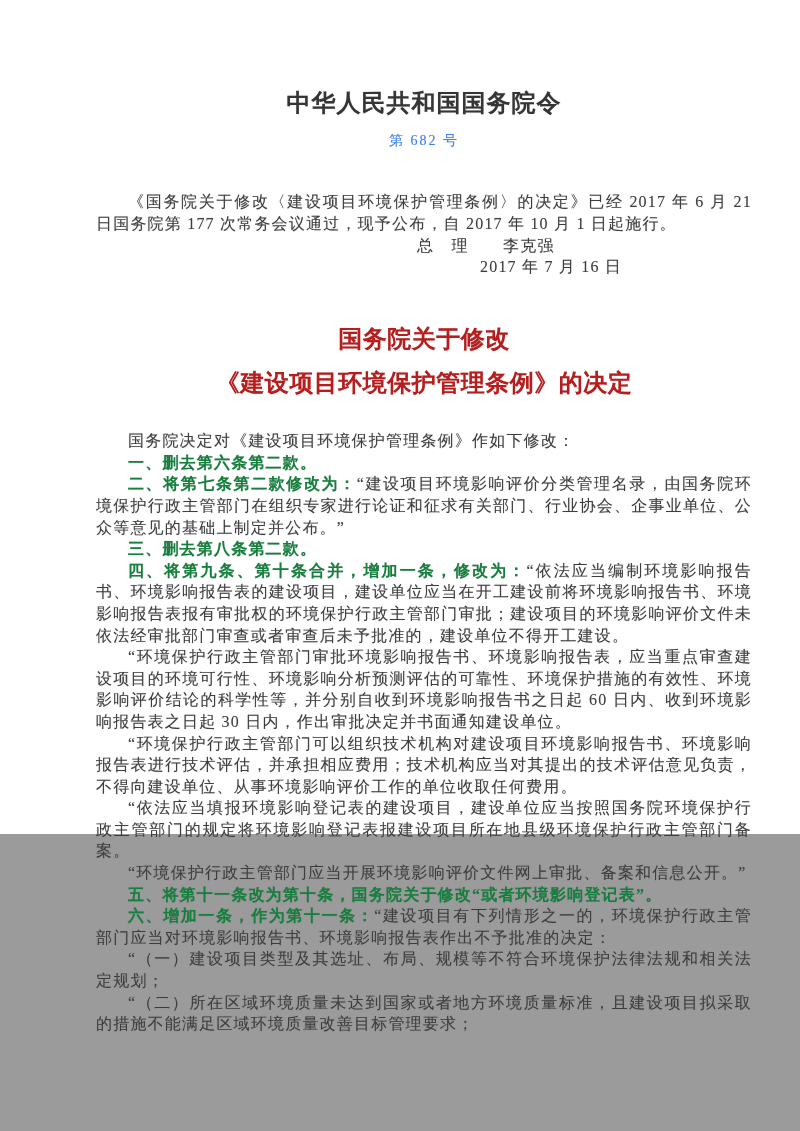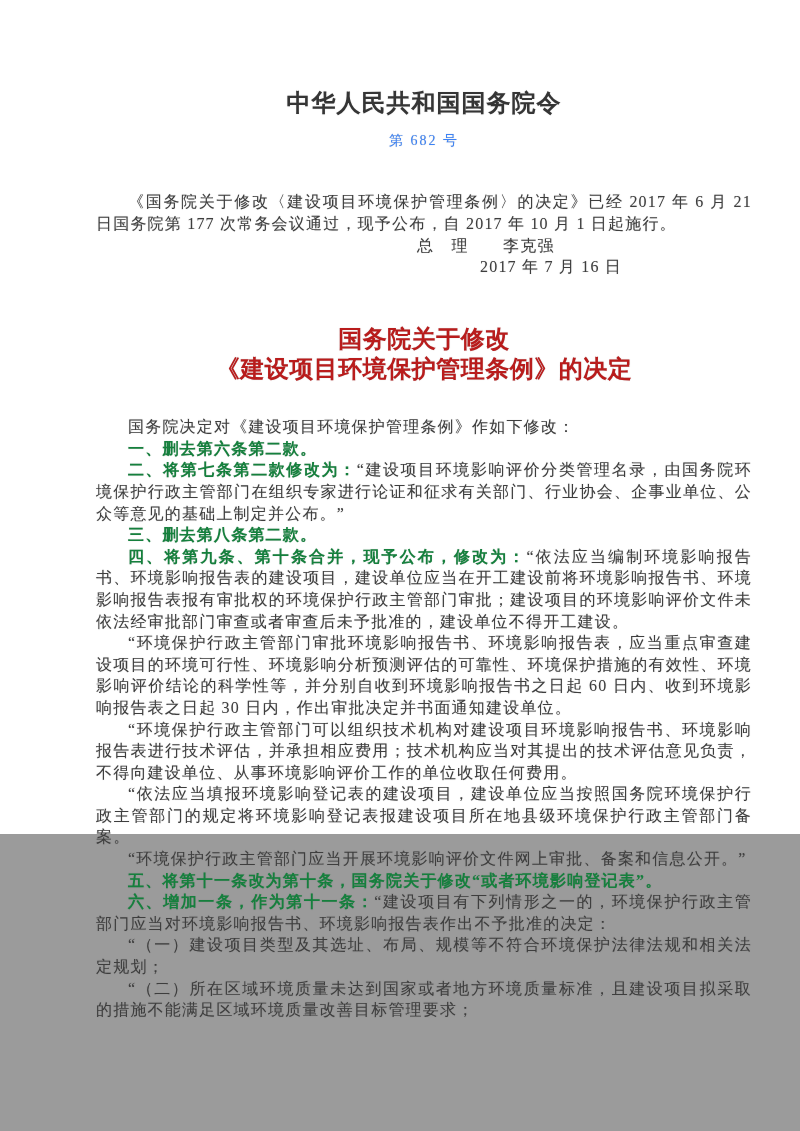--- a/index.html
+++ b/index.html
@@ -46,21 +46,21 @@
   .sig-date { padding-left: 384px; }
   .dec-head {
     text-align: center;
     font-size: 24px;
     font-weight: 700;
     letter-spacing: 0.5px;
     line-height: 30px;
     color: #b91c1c;
   }
   .dec-head1 { margin-top: 46px; }
-  .dec-head2 { margin-top: 0; }
+  .dec-head2 { margin-top: 14px; }
   .doc-body {
     margin-top: 32px;
     font-size: 16px;
     line-height: 21.6px;
     letter-spacing: 1.2px;
   }
   .para {
     text-indent: 2em;
     text-align: justify;
   }
@@ -84,21 +84,21 @@
 
   <section>
     <h2 class="dec-head dec-head1">国务院关于修改</h2>
     <h2 class="dec-head dec-head2">《建设项目环境保护管理条例》的决定</h2>
 
     <div class="doc-body" id="paragraphs">
         <p class="para"><span>国务院决定对《建设项目环境保护管理条例》作如下修改：</span></p>
         <p class="para"><b>一、删去第六条第二款。</b></p>
         <p class="para"><b>二、将第七条第二款修改为：</b><span>“建设项目环境影响评价分类管理名录，由国务院环境保护行政主管部门在组织专家进行论证和征求有关部门、行业协会、企事业单位、公众等意见的基础上制定并公布。”</span></p>
         <p class="para"><b>三、删去第八条第二款。</b></p>
-        <p class="para"><b>四、将第九条、第十条合并，现予公布，修改为：</b><span>“依法应当编制环境影响报告书、环境影响报告表的建设项目，建设单位应当在开工建设前将环境影响报告书、环境影响报告表报有审批权的环境保护行政主管部门审批；建设项目的环境影响评价文件未依法经审批部门审查或者审查后未予批准的，建设单位不得开工建设。</span></p>
+        <p class="para"><b>四、将第九条、第十条合并，增加一条，修改为：</b><span>“依法应当编制环境影响报告书、环境影响报告表的建设项目，建设单位应当在开工建设前将环境影响报告书、环境影响报告表报有审批权的环境保护行政主管部门审批；建设项目的环境影响评价文件未依法经审批部门审查或者审查后未予批准的，建设单位不得开工建设。</span></p>
         <p class="para"><span>“环境保护行政主管部门审批环境影响报告书、环境影响报告表，应当重点审查建设项目的环境可行性、环境影响分析预测评估的可靠性、环境保护措施的有效性、环境影响评价结论的科学性等，并分别自收到环境影响报告书之日起 60 日内、收到环境影响报告表之日起 30 日内，作出审批决定并书面通知建设单位。</span></p>
         <p class="para"><span>“环境保护行政主管部门可以组织技术机构对建设项目环境影响报告书、环境影响报告表进行技术评估，并承担相应费用；技术机构应当对其提出的技术评估意见负责，不得向建设单位、从事环境影响评价工作的单位收取任何费用。</span></p>
         <p class="para"><span>“依法应当填报环境影响登记表的建设项目，建设单位应当按照国务院环境保护行政主管部门的规定将环境影响登记表报建设项目所在地县级环境保护行政主管部门备案。</span></p>
         <p class="para"><span>“环境保护行政主管部门应当开展环境影响评价文件网上审批、备案和信息公开。”</span></p>
         <p class="para"><b>五、将第十一条改为第十条，国务院关于修改“或者环境影响登记表”。</b></p>
         <p class="para"><b>六、增加一条，作为第十一条：</b><span>“建设项目有下列情形之一的，环境保护行政主管部门应当对环境影响报告书、环境影响报告表作出不予批准的决定：</span></p>
         <p class="para"><span>“（一）建设项目类型及其选址、布局、规模等不符合环境保护法律法规和相关法定规划；</span></p>
         <p class="para"><span>“（二）所在区域环境质量未达到国家或者地方环境质量标准，且建设项目拟采取的措施不能满足区域环境质量改善目标管理要求；</span></p>
       </div>
   </section>

